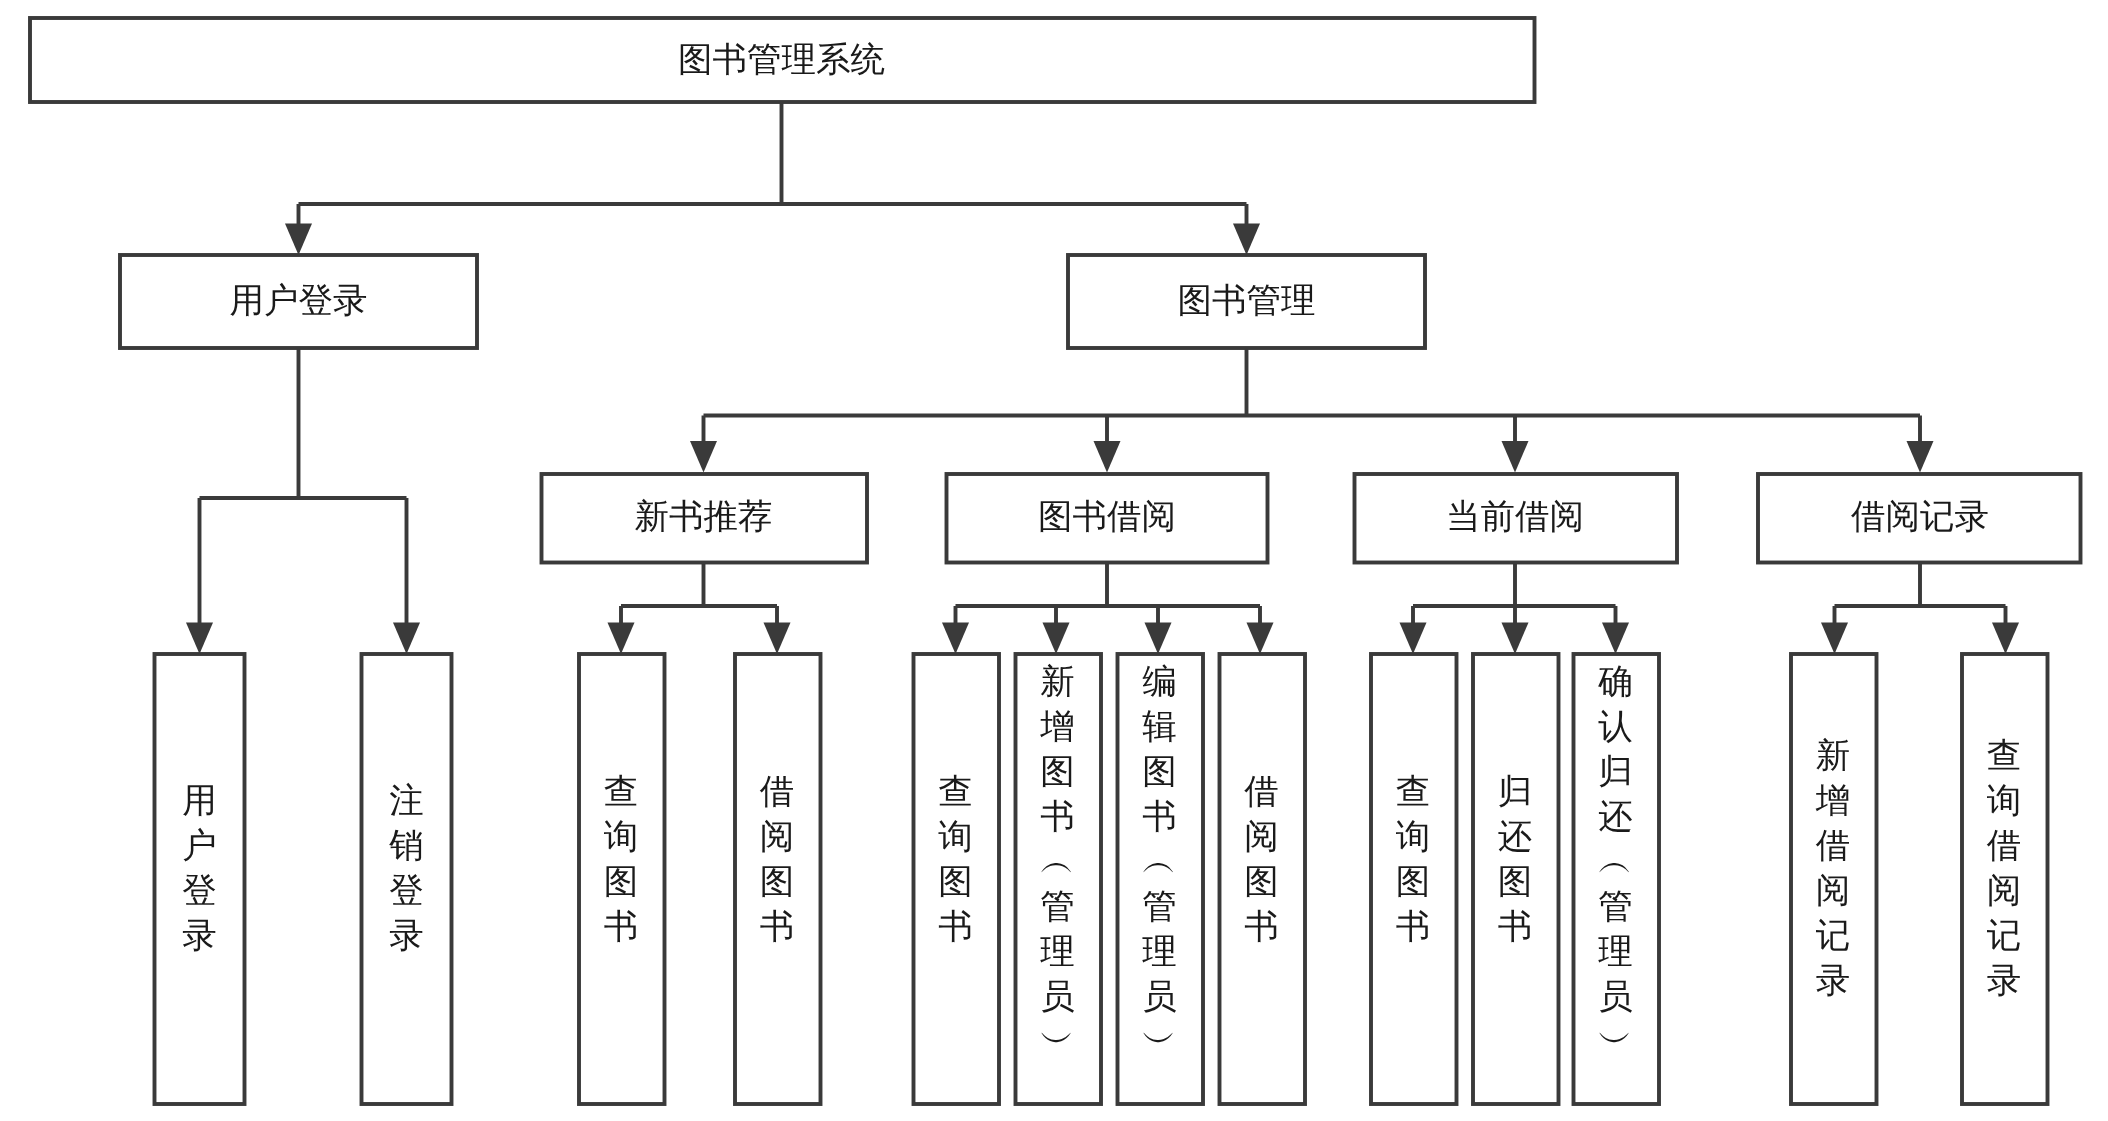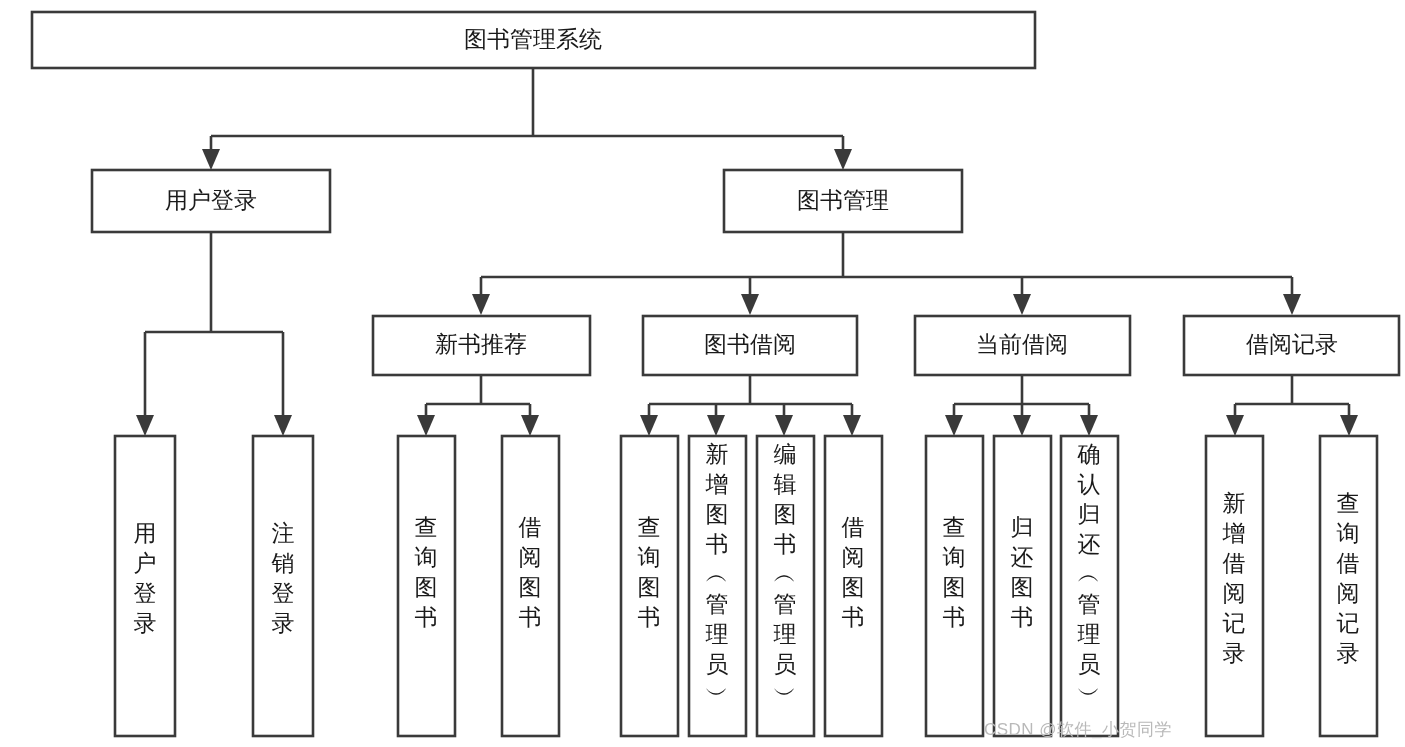--- a/index.html
+++ b/index.html
@@ -12,21 +12,20 @@
     height: 747px;
     font-family: "Liberation Sans", "DejaVu Sans", sans-serif;
     overflow: hidden;
     position: relative;
   }
   #diagram-root {
     position: absolute;
     left: 0; top: 0;
     width: 1168px;
     height: 747px;
-    margin-left: 12px;
   }
   svg.flow {
     display: block;
     width: 1405px;
     height: 747px;
   }
   .node-rect {
     fill: #ffffff;
     stroke: #3a3a3a;
     stroke-width: 2.6;
@@ -195,14 +194,13 @@
     <g>
       <rect class="node-rect" x="1194" y="436" width="57" height="300"></rect>
       <text class="vlabel"><tspan x="1222" y="511">新</tspan><tspan x="1222" y="541">增</tspan><tspan x="1222" y="571">借</tspan><tspan x="1222" y="601">阅</tspan><tspan x="1222" y="631">记</tspan><tspan x="1222" y="661">录</tspan></text>
     </g>
     <g>
       <rect class="node-rect" x="1308" y="436" width="57" height="300"></rect>
       <text class="vlabel"><tspan x="1336" y="511">查</tspan><tspan x="1336" y="541">询</tspan><tspan x="1336" y="571">借</tspan><tspan x="1336" y="601">阅</tspan><tspan x="1336" y="631">记</tspan><tspan x="1336" y="661">录</tspan></text>
     </g>
   </svg>
 
-  <div class="watermark">CSDN @软件_小贺同学</div>
 </div>
 
 </body></html>

